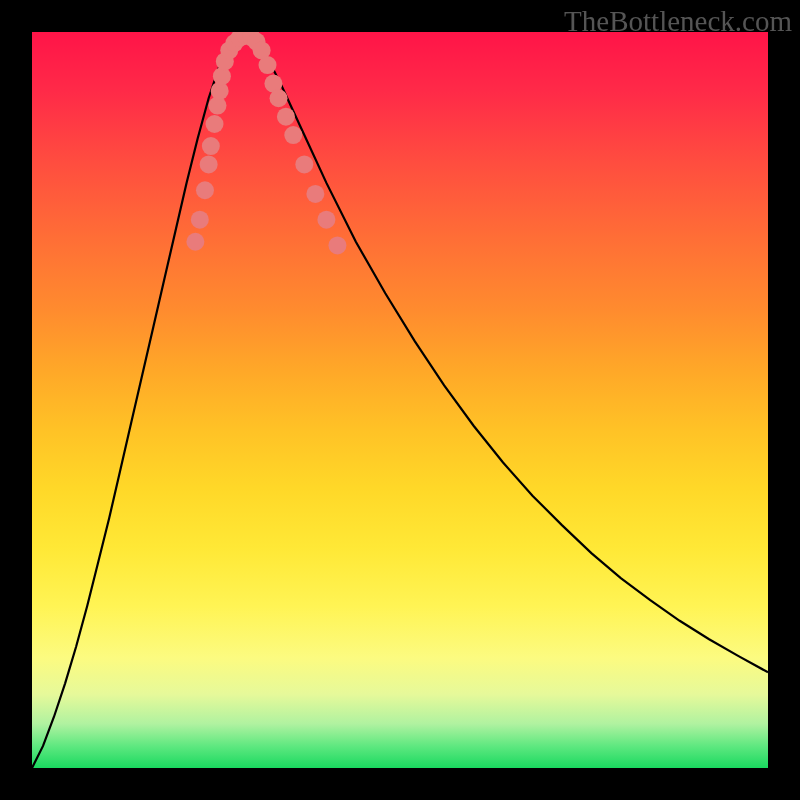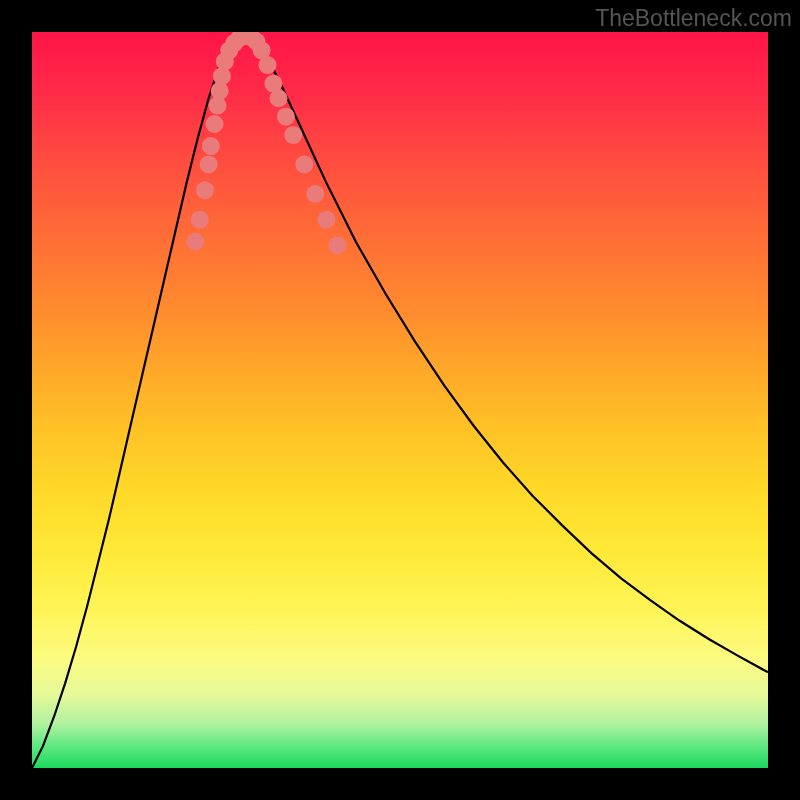--- a/index.html
+++ b/index.html
@@ -11,22 +11,22 @@
       width: 800px;
       height: 800px;
       background: #000;
       position: relative;
       overflow: hidden;
     }
     .watermark {
       position: absolute;
       top: 5px;
       right: 8px;
-      font-family: Liberation Sans, sans-serif;
-      font-size: 23px;
+      font-family: Liberation Serif, serif;
+      font-size: 29px;
       color: #555;
       font-weight: normal;
       z-index: 10;
     }
     .plot-area {
       position: absolute;
       top: 32px;
       left: 32px;
       width: 736px;
       height: 736px;

